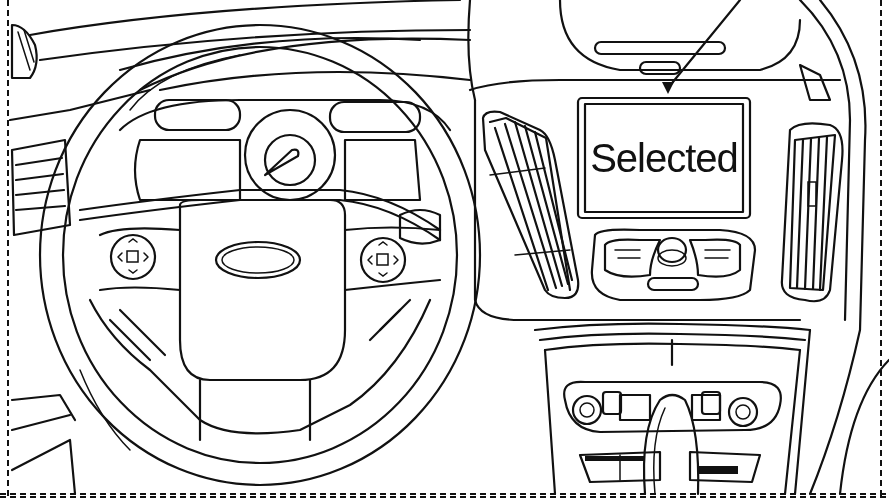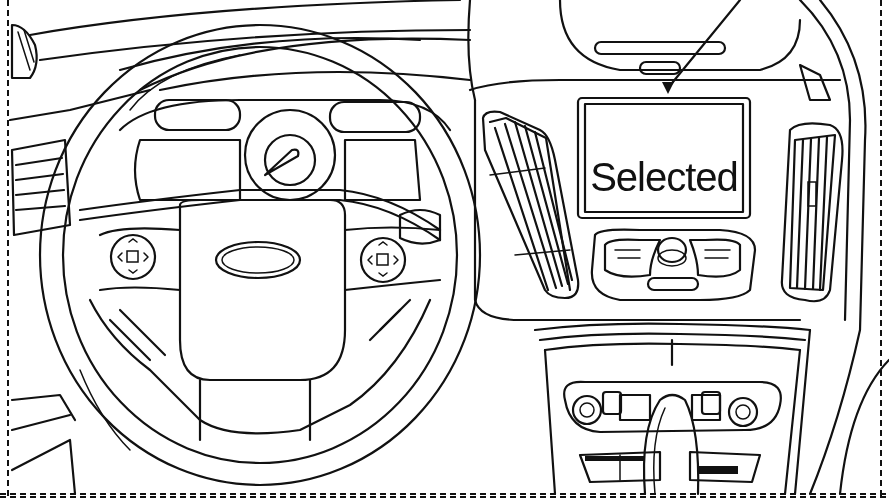--- a/index.html
+++ b/index.html
@@ -5,21 +5,21 @@
   html, body { margin: 0; padding: 0; background: #ffffff; }
   body { width: 889px; height: 500px; overflow: hidden; position: relative; font-family: "Liberation Sans", sans-serif; }
   #drawing { position: absolute; left: 0; top: 0; width: 889px; height: 500px; }
   .ln { fill: none; stroke: #111; stroke-width: 2.2; stroke-linecap: round; stroke-linejoin: round; }
   .ln-thin { fill: none; stroke: #111; stroke-width: 1.5; stroke-linecap: round; }
   .ln-dash { fill: none; stroke: #111; stroke-width: 2; stroke-dasharray: 6 4; }
   .fill-dark { fill: #111; }
   .screen-label {
     position: absolute; left: 584px; top: 104px; width: 160px; height: 108px;
     display: flex; flex-direction: column; align-items: center; justify-content: center;
-    font-size: 40px; line-height: 48px; color: #111; letter-spacing: -1px; margin-top: 19px;
+    font-size: 40px; line-height: 48px; color: #111; letter-spacing: -1px;
   }
 </style>
 </head>
 <body>
 
 <svg id="drawing" viewBox="0 0 889 500" xmlns="http://www.w3.org/2000/svg">
 
   <g>
     <line class="ln-dash" x1="8" y1="0" x2="8" y2="500"></line>
     <line class="ln-dash" x1="881" y1="0" x2="881" y2="500"></line>

